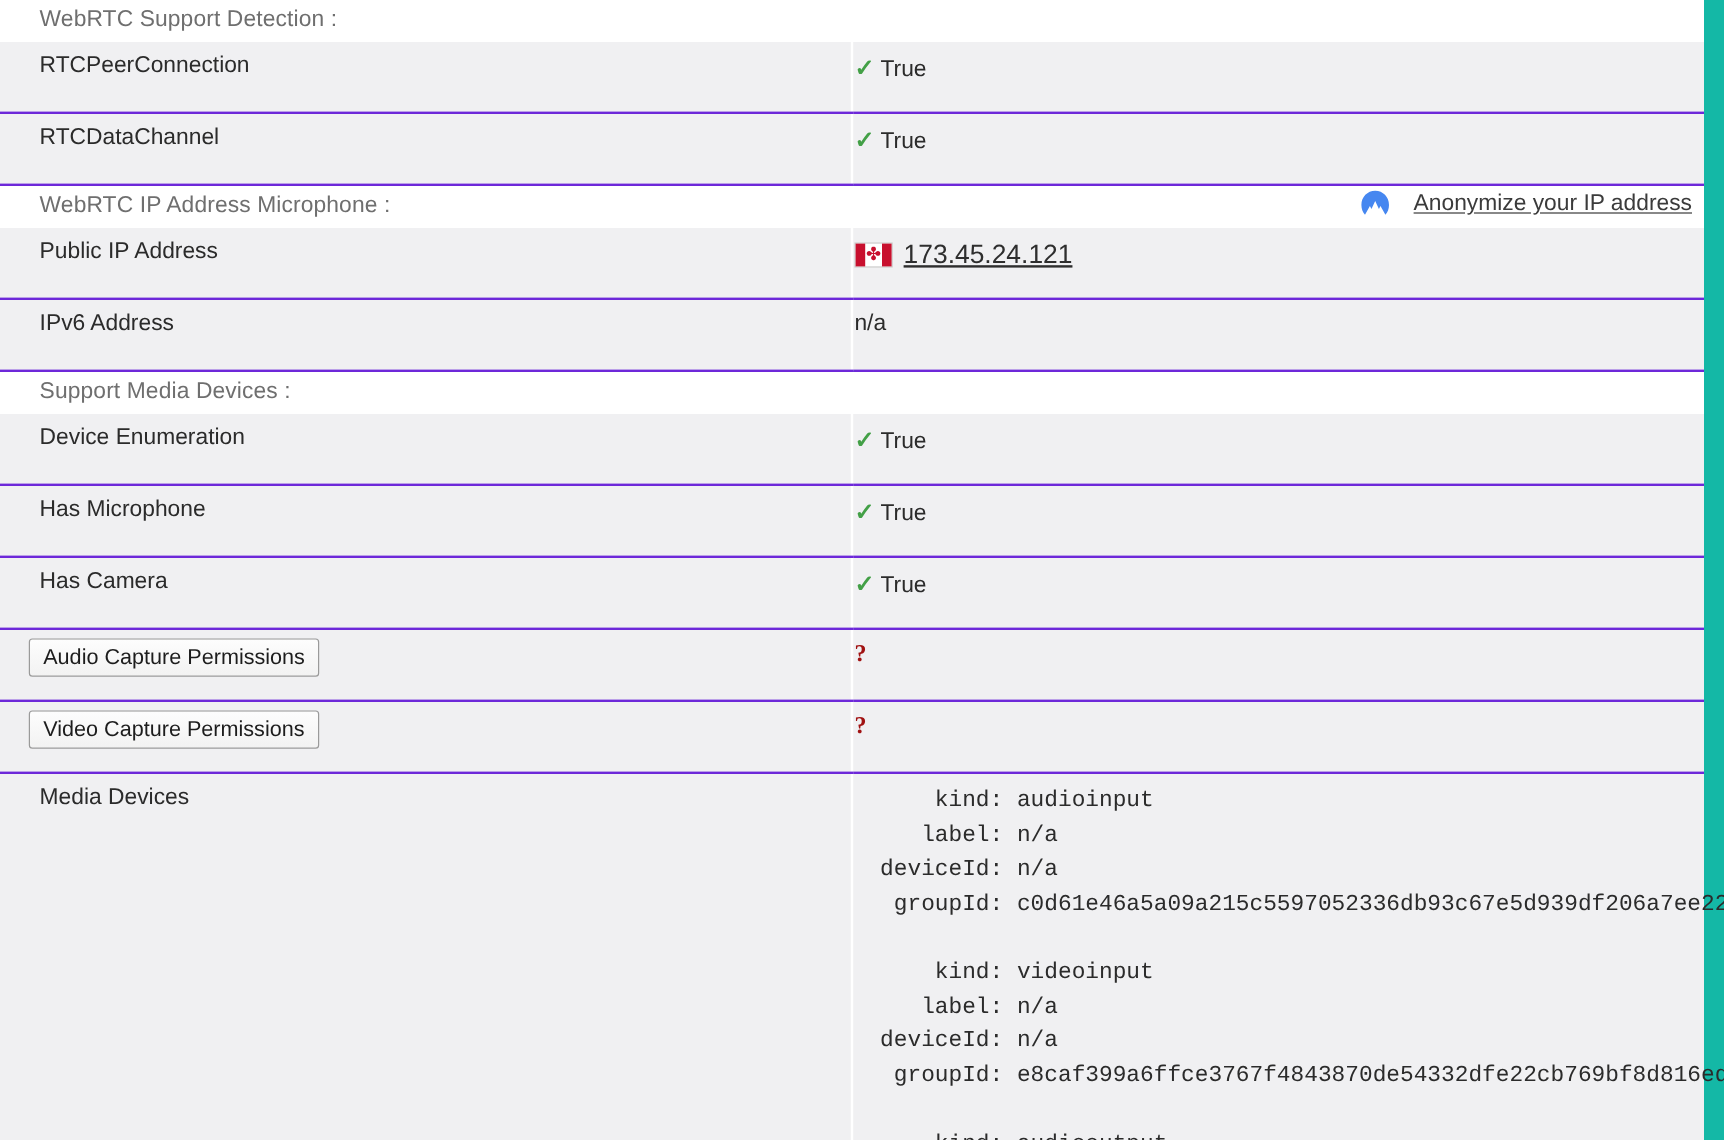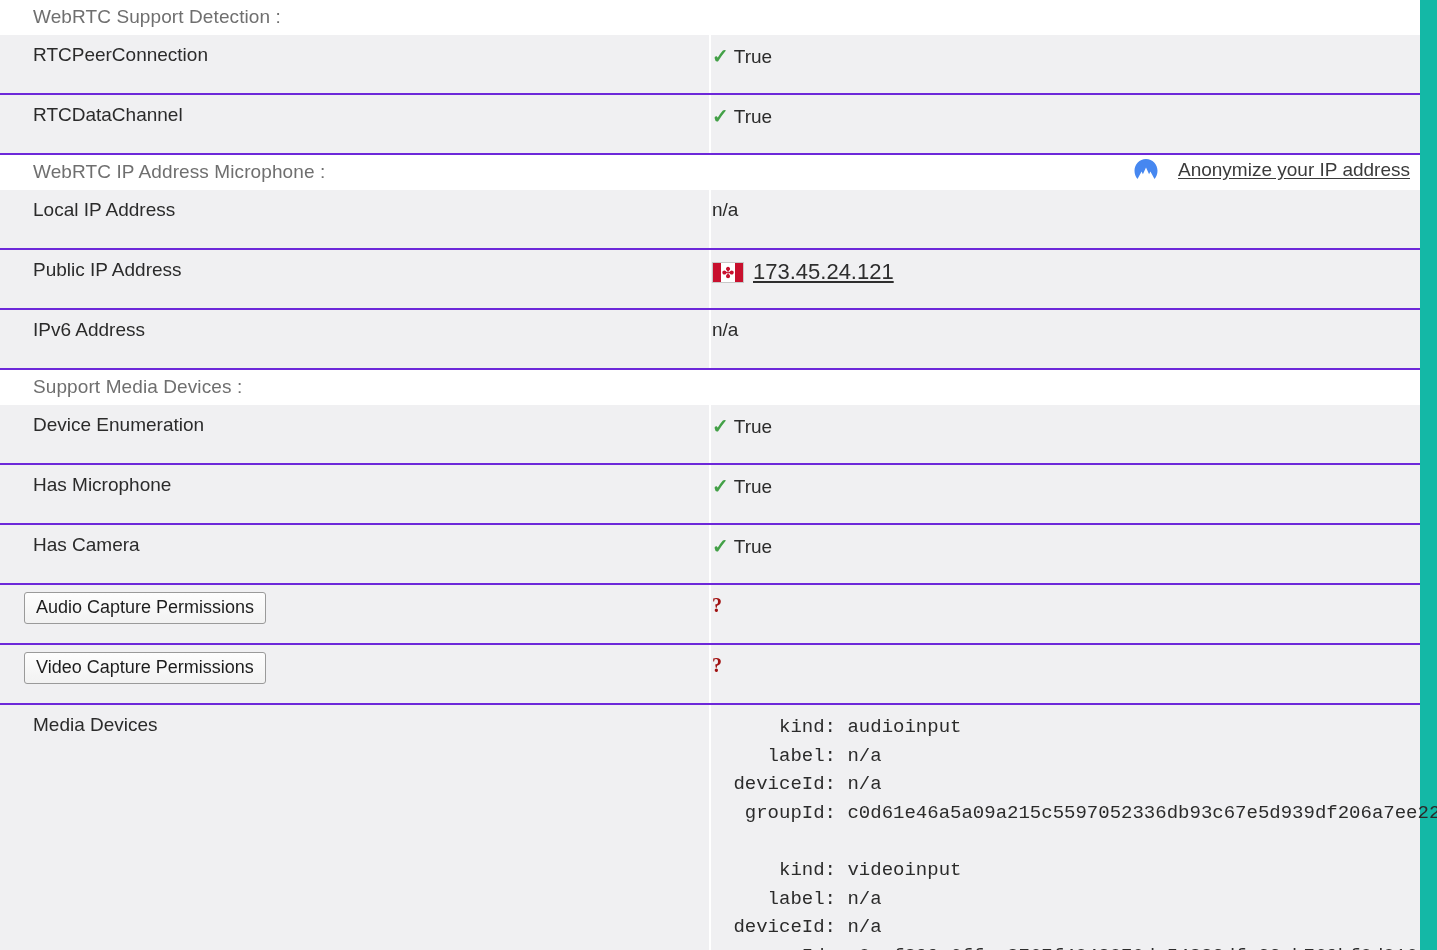--- a/index.html
+++ b/index.html
@@ -219,24 +219,20 @@
         <span class="section-head">WebRTC IP Address Microphone :</span>
         <span class="anon-wrap">
           <svg class="nord-logo" viewBox="0 0 28 26">
             <path d="M14 2 C7.5 2 2.5 7.2 2.5 13.8 C2.5 17 3.6 19.9 5.5 22 L9.6 14.6 L10.9 17.2 L14 10.4 L17.1 17.2 L18.4 14.6 L22.5 22 C24.4 19.9 25.5 17 25.5 13.8 C25.5 7.2 20.5 2 14 2 Z" fill="#4687f0"></path>
           </svg>
           <span class="anon-link">Anonymize your IP address</span>
         </span>
       </td>
     </tr>
 
-    <tr class="data-row">
-      <td class="label-cell">Local IP Address</td>
-      <td class="value-cell na">n/a</td>
-    </tr>
 
     <tr class="data-row">
       <td class="label-cell">Public IP Address</td>
       <td class="value-cell">
         <span class="ip-line">
           <span class="flag">
             <span class="bar left"></span>
             <span class="bar right"></span>
             <span class="leaf">✤</span>
           </span>

